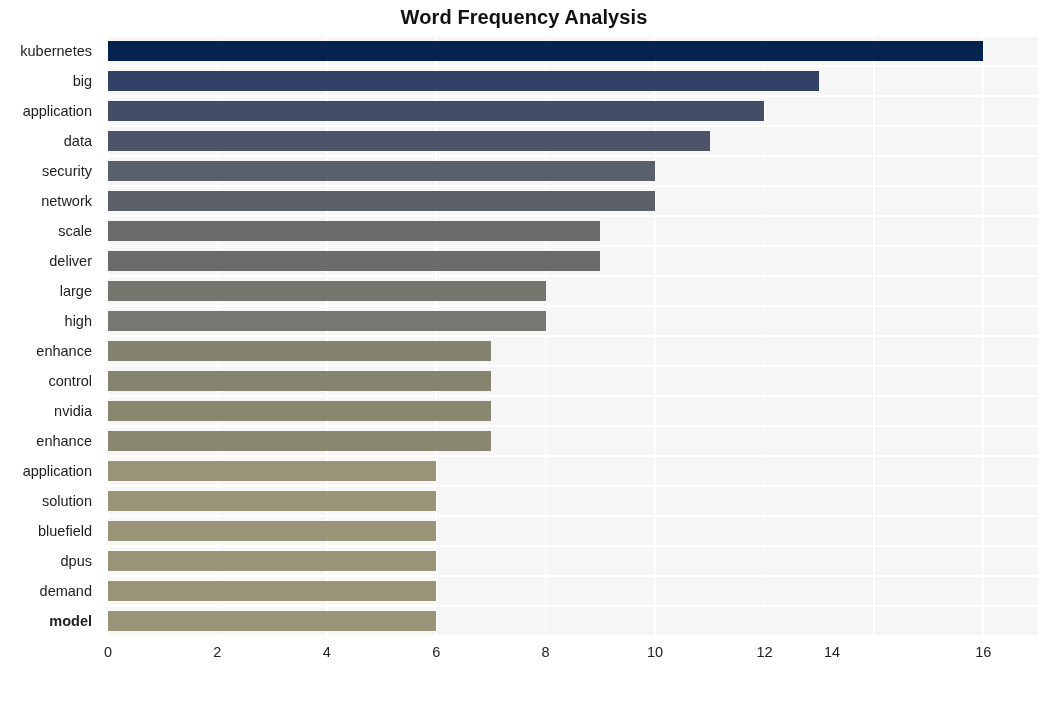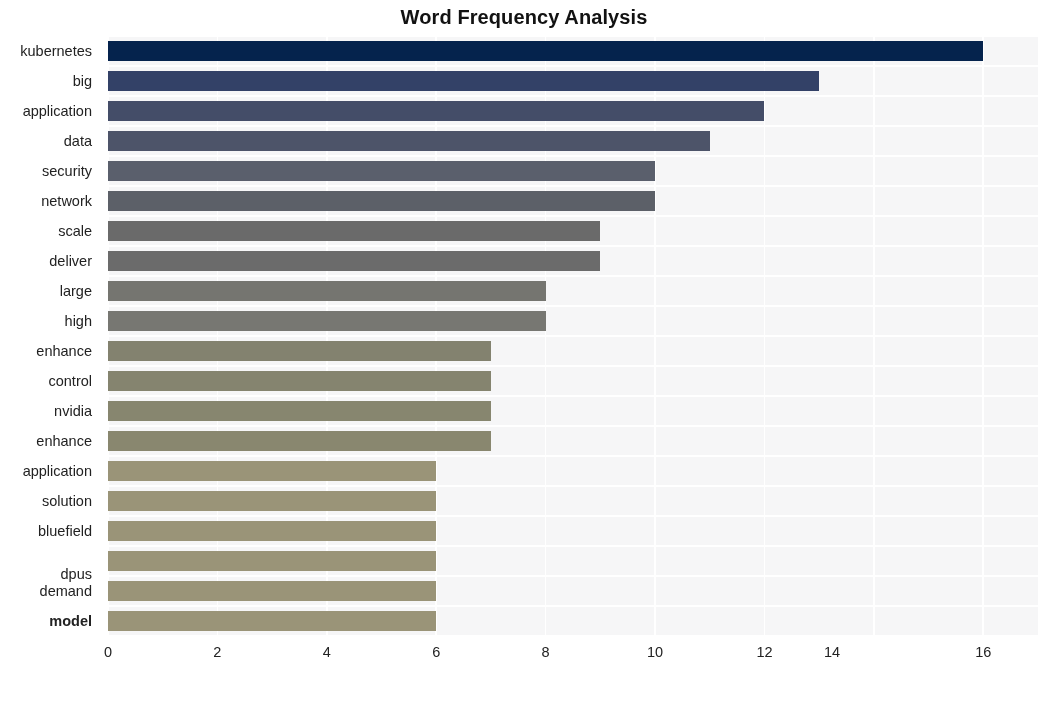--- a/index.html
+++ b/index.html
@@ -163,21 +163,21 @@
       <div class="ylab" style="top: 217px;">deliver</div>
       <div class="ylab" style="top: 247px;">large</div>
       <div class="ylab" style="top: 277px; text-align: right;">high</div>
       <div class="ylab" style="top: 307px;">enhance</div>
       <div class="ylab" style="top: 337px;">control</div>
       <div class="ylab" style="top: 367px;">nvidia</div>
       <div class="ylab" style="top: 397px;">enhance</div>
       <div class="ylab" style="top: 427px;">application</div>
       <div class="ylab" style="top: 457px;">solution</div>
       <div class="ylab" style="top: 487px;">bluefield</div>
-      <div class="ylab" style="top: 530px;">dpus</div>
+      <div class="ylab" style="top: 517px;">dpus</div>
       <div class="ylab" style="top: 547px;">demand</div>
       <div class="ylab" style="top: 577px; font-weight: bold;">model</div>
     </div>
 
   <div id="xlabels">
       <div class="xlab" style="left: 108px;">0</div>
       <div class="xlab" style="left: 217.412px;">2</div>
       <div class="xlab" style="left: 326.824px;">4</div>
       <div class="xlab" style="left: 436.235px;">6</div>
       <div class="xlab" style="left: 545.647px;">8</div>

